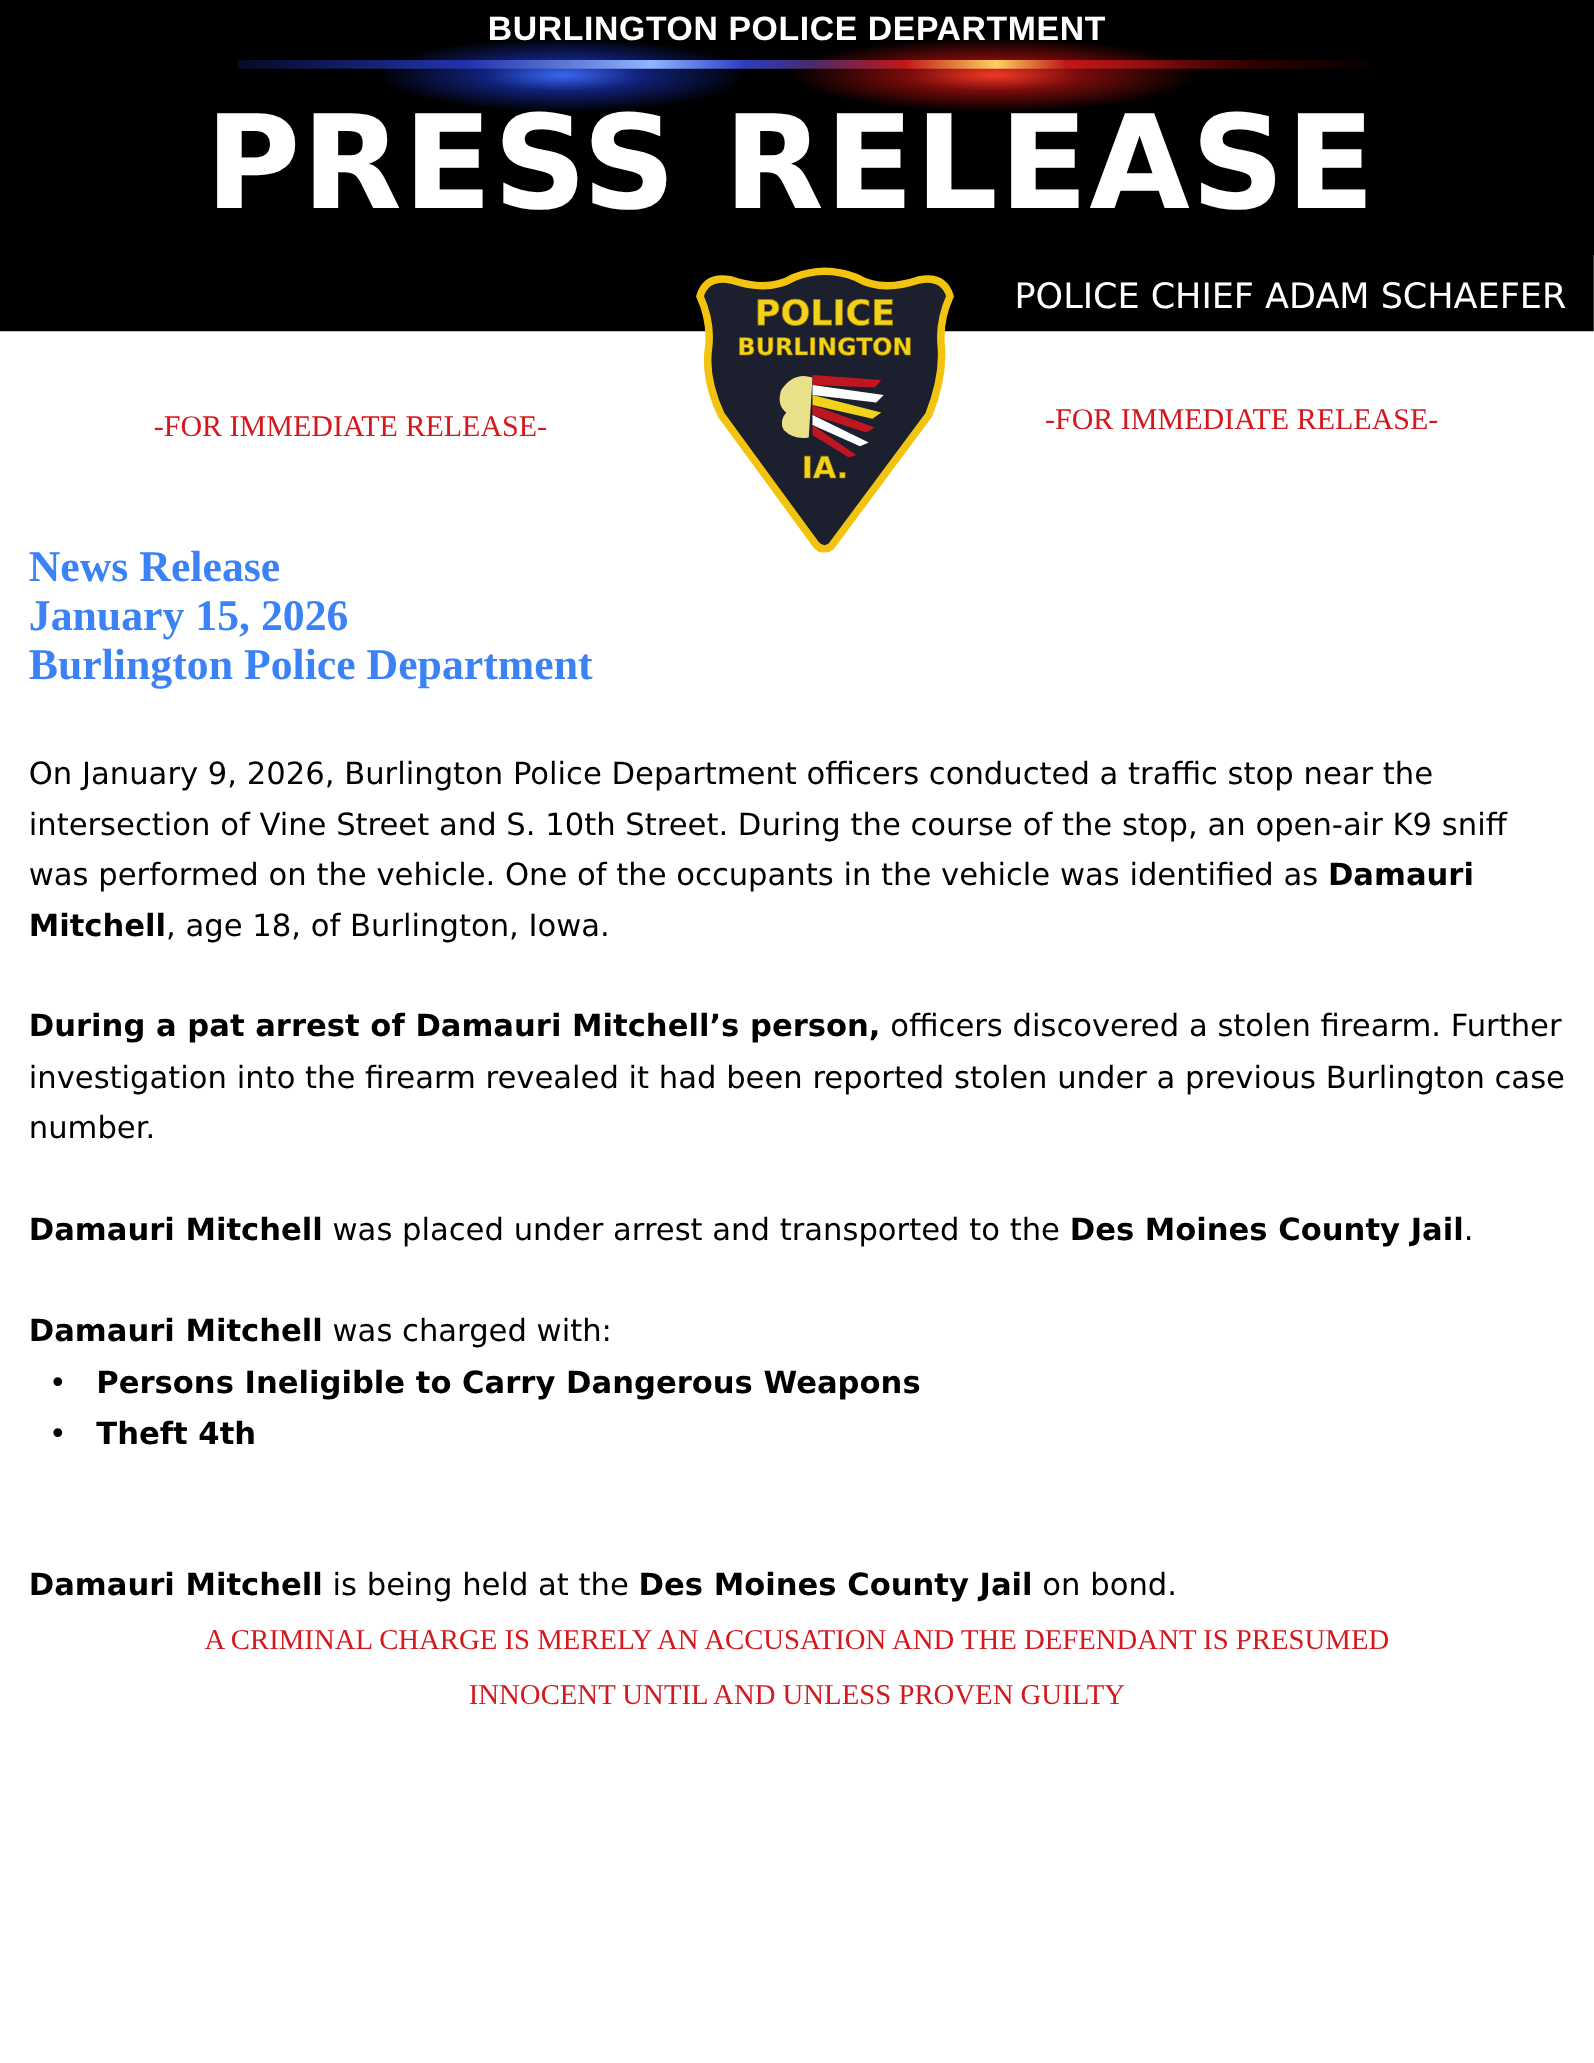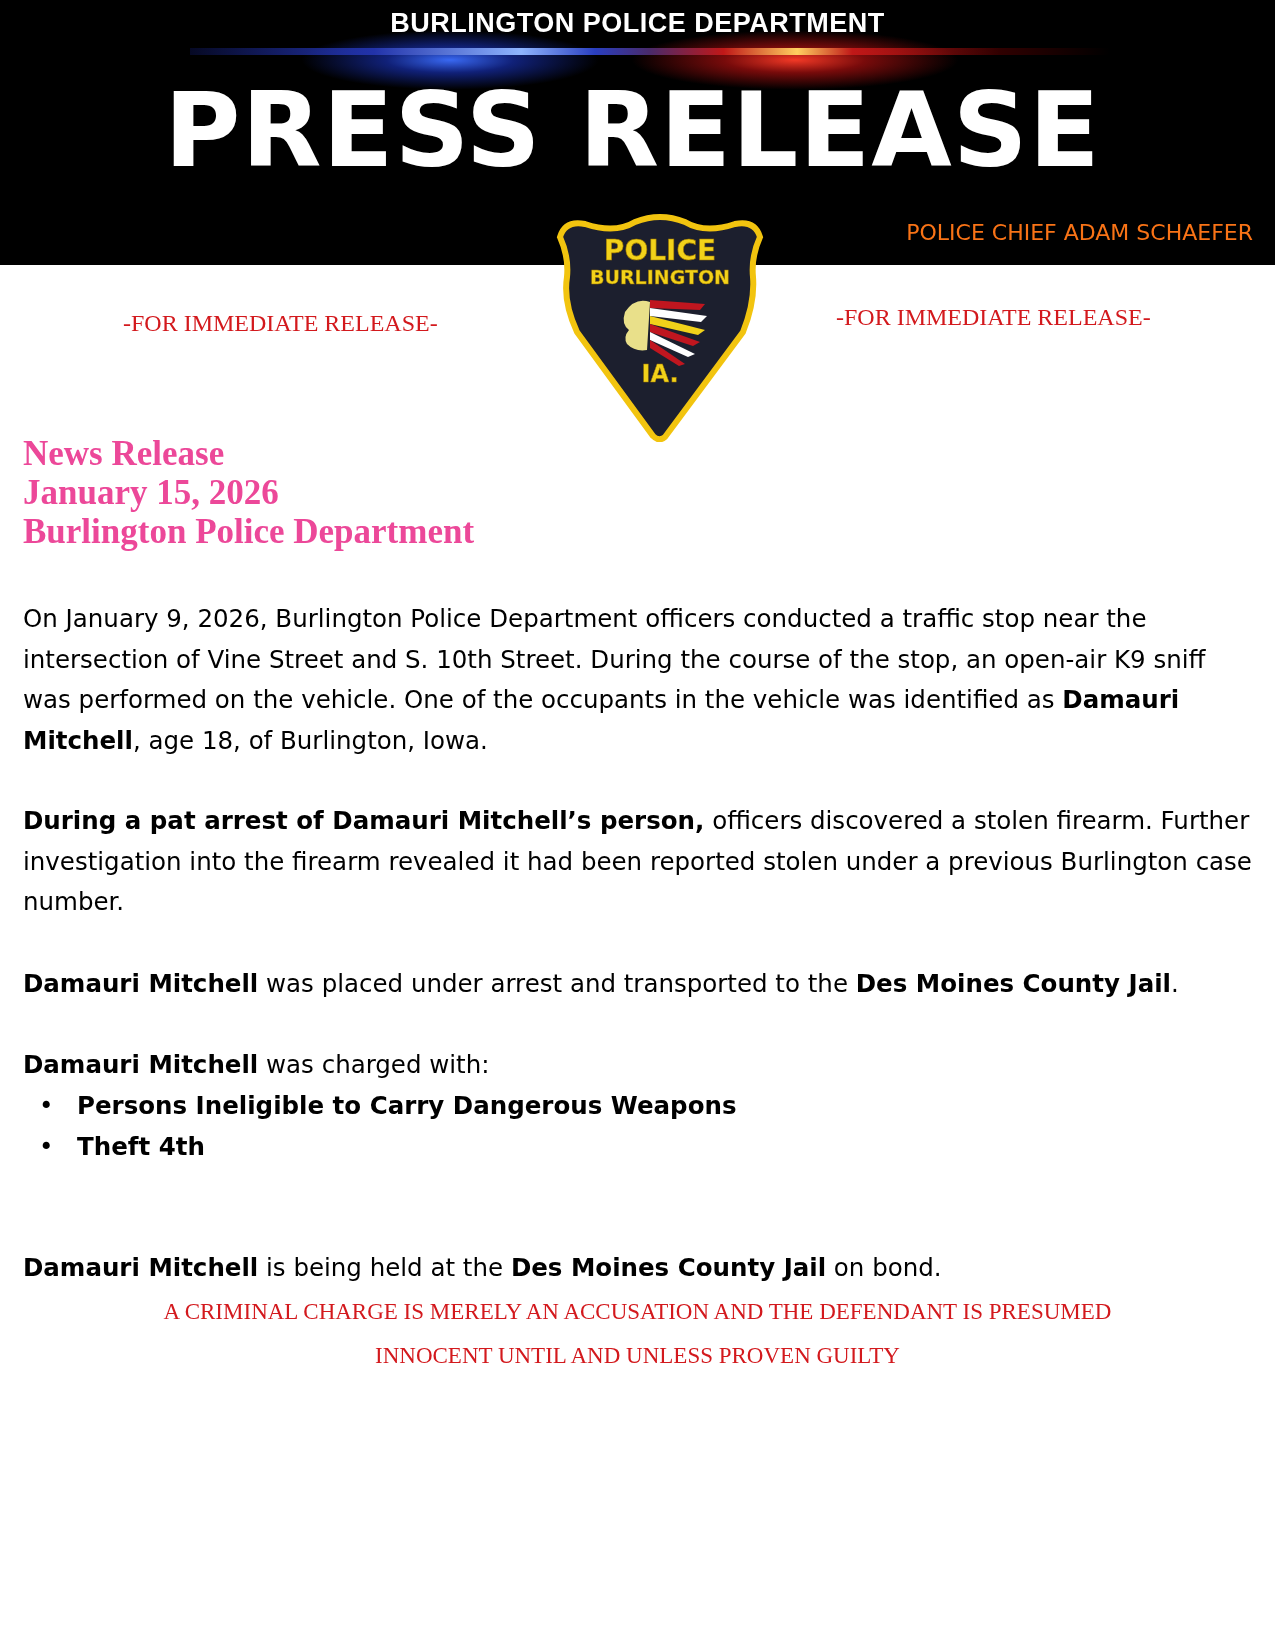--- a/index.html
+++ b/index.html
@@ -8,26 +8,26 @@
   .glow-blue{position:absolute;left:300px;top:30px;width:300px;height:60px;border-radius:50%;
     background:radial-gradient(ellipse at center, rgba(60,110,255,0.95) 0%, rgba(30,60,220,0.55) 30%, rgba(0,0,80,0) 70%);}
   .glow-red{position:absolute;left:630px;top:30px;width:330px;height:60px;border-radius:50%;
     background:radial-gradient(ellipse at center, rgba(255,60,40,0.95) 0%, rgba(220,20,20,0.55) 30%, rgba(80,0,0,0) 70%);}
   .lightbar{position:absolute;left:190px;top:48px;width:920px;height:7px;
     background:linear-gradient(90deg, rgba(20,30,120,0.3) 0%, #2233aa 20%, #8fb5ff 36%, #2a3fc0 44%, #4a2a6a 50%, #c01818 58%, #ffd060 66%, #c01818 72%, rgba(120,0,0,0.4) 88%, rgba(0,0,0,0) 100%);}
   .dept{position:absolute;left:0;width:1275px;top:8px;text-align:center;color:#fff;
     font-family:"Liberation Sans",sans-serif;font-weight:bold;font-size:27px;letter-spacing:0.5px;}
   .press{position:absolute;left:0;width:1265px;top:70px;text-align:center;color:#fff;
     font-family:"DejaVu Sans",sans-serif;font-weight:bold;font-size:104px;letter-spacing:1px;line-height:120px;}
-  .chief{position:absolute;right:22px;top:220px;color:#f97316;font-family:"DejaVu Sans",sans-serif;font-size:22px;}
-  .fir{position:absolute;color:#d3191d;font-family:"Liberation Serif",serif;font-size:24px;}
+  .chief{position:absolute;right:22px;top:220px;color:#ffffff;font-family:"DejaVu Sans",sans-serif;font-size:28px;}
+  .fir{position:absolute;color:#d3191d;font-family:"Liberation Serif",serif;font-size:24px;margin-top:19px;}
   .fir.left{left:123px;top:310px;}
   .fir.right{left:836px;top:304px;}
   .badge{position:absolute;left:555px;top:212px;width:210px;height:230px;}
-  .hdr{position:absolute;left:23px;top:434px;font-family:"Liberation Serif",serif;font-weight:bold;font-size:35px;line-height:39px;color:#ec4899;}
+  .hdr{position:absolute;left:23px;top:434px;font-family:"Liberation Serif",serif;font-weight:bold;font-size:35px;line-height:39px;color:#3b82f6;}
   .body{position:absolute;left:23px;width:1230px;font-family:"DejaVu Sans",sans-serif;font-size:24.5px;line-height:40.5px;color:#000;margin-top:15px;}
   .body b{font-weight:bold;}
   .p1{top:584px;}
   .p2{top:786px;}
   .p3{top:949px;}
   .p4{top:1030px;}
   .charges{position:absolute;left:23px;top:1070px;margin:16px;padding:0;list-style:none;font-family:"DejaVu Sans",sans-serif;font-size:24.5px;line-height:40.5px;font-weight:bold;}
   .charges li{position:relative;padding-left:38px;}
   .charges li::before{content:"•";position:absolute;left:0;font-weight:normal;}
   .p5{top:1233px;}

